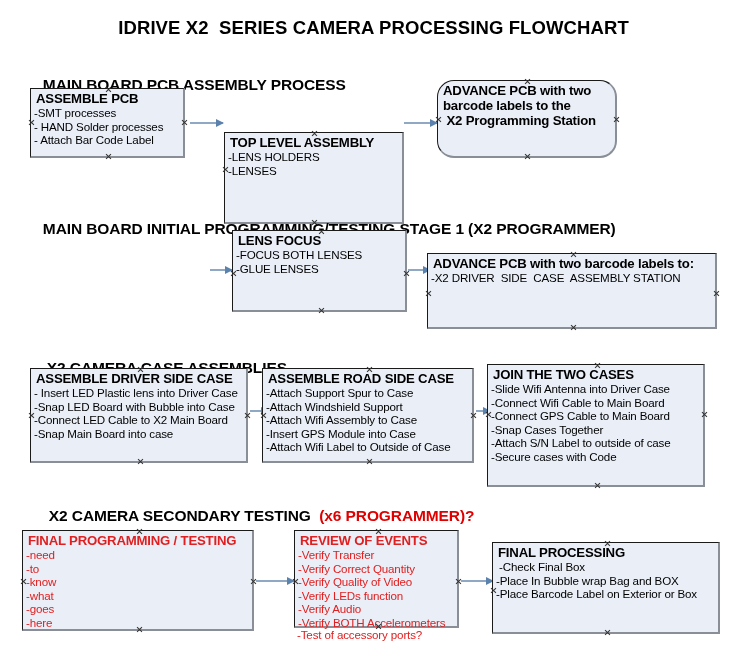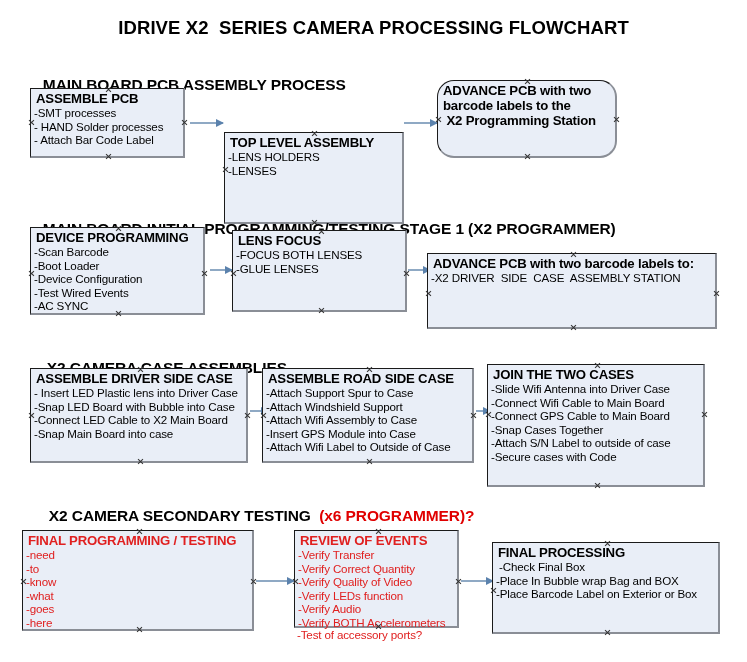--- a/index.html
+++ b/index.html
@@ -164,34 +164,20 @@
     <div class="handle" style="left:-3.5px; top:35px;"></div>
     <div class="handle" style="left:86px; top:-3.5px;"></div>
     <div class="handle" style="left:86px; bottom:-3.5px;"></div>
     <div class="handle" style="right:-4.5px; top:35px;"></div>
   </div>
 
   <div class="section-head" style="left:26px; top:202px;">
     <span>MAIN BOARD INITIAL PROGRAMMING/TESTING STAGE 1 (X2 PROGRAMMER)</span><span class="red"></span>
   </div>
 
-  <div class="box shadowed" style="left:30px; top:227px; width:175px; height:88px;">
-    <div class="box-title">DEVICE PROGRAMMING</div>
-    <div class="box-lines">
-      <div class="box-line">-Scan Barcode</div>
-      <div class="box-line">-Boot Loader</div>
-      <div class="box-line">-Device Configuration</div>
-      <div class="box-line">-Test Wired Events</div>
-      <div class="box-line">-AC SYNC</div>
-    </div>
-    <div class="handle" style="left:-3.5px; top:42px;"></div>
-    <div class="handle" style="left:84px; top:-3.5px;"></div>
-    <div class="handle" style="left:84px; bottom:-3.5px;"></div>
-    <div class="handle" style="right:-4.5px; top:42px;"></div>
-  </div>
 
   <div class="arrow" style="left:210px; top:269px; width:22px;"></div>
 
   <div class="box shadowed" style="left:232px; top:230px; width:175px; height:82px;">
     <div class="box-title">LENS FOCUS</div>
     <div class="box-lines">
       <div class="box-line">-FOCUS BOTH LENSES</div>
       <div class="box-line">-GLUE LENSES</div>
     </div>
     <div class="handle" style="left:-3.5px; top:39px;"></div>

